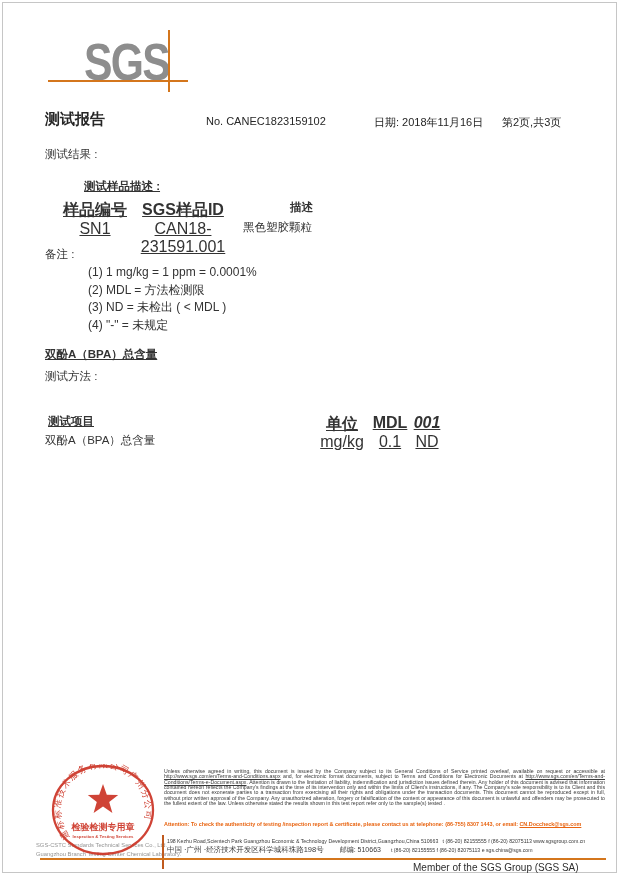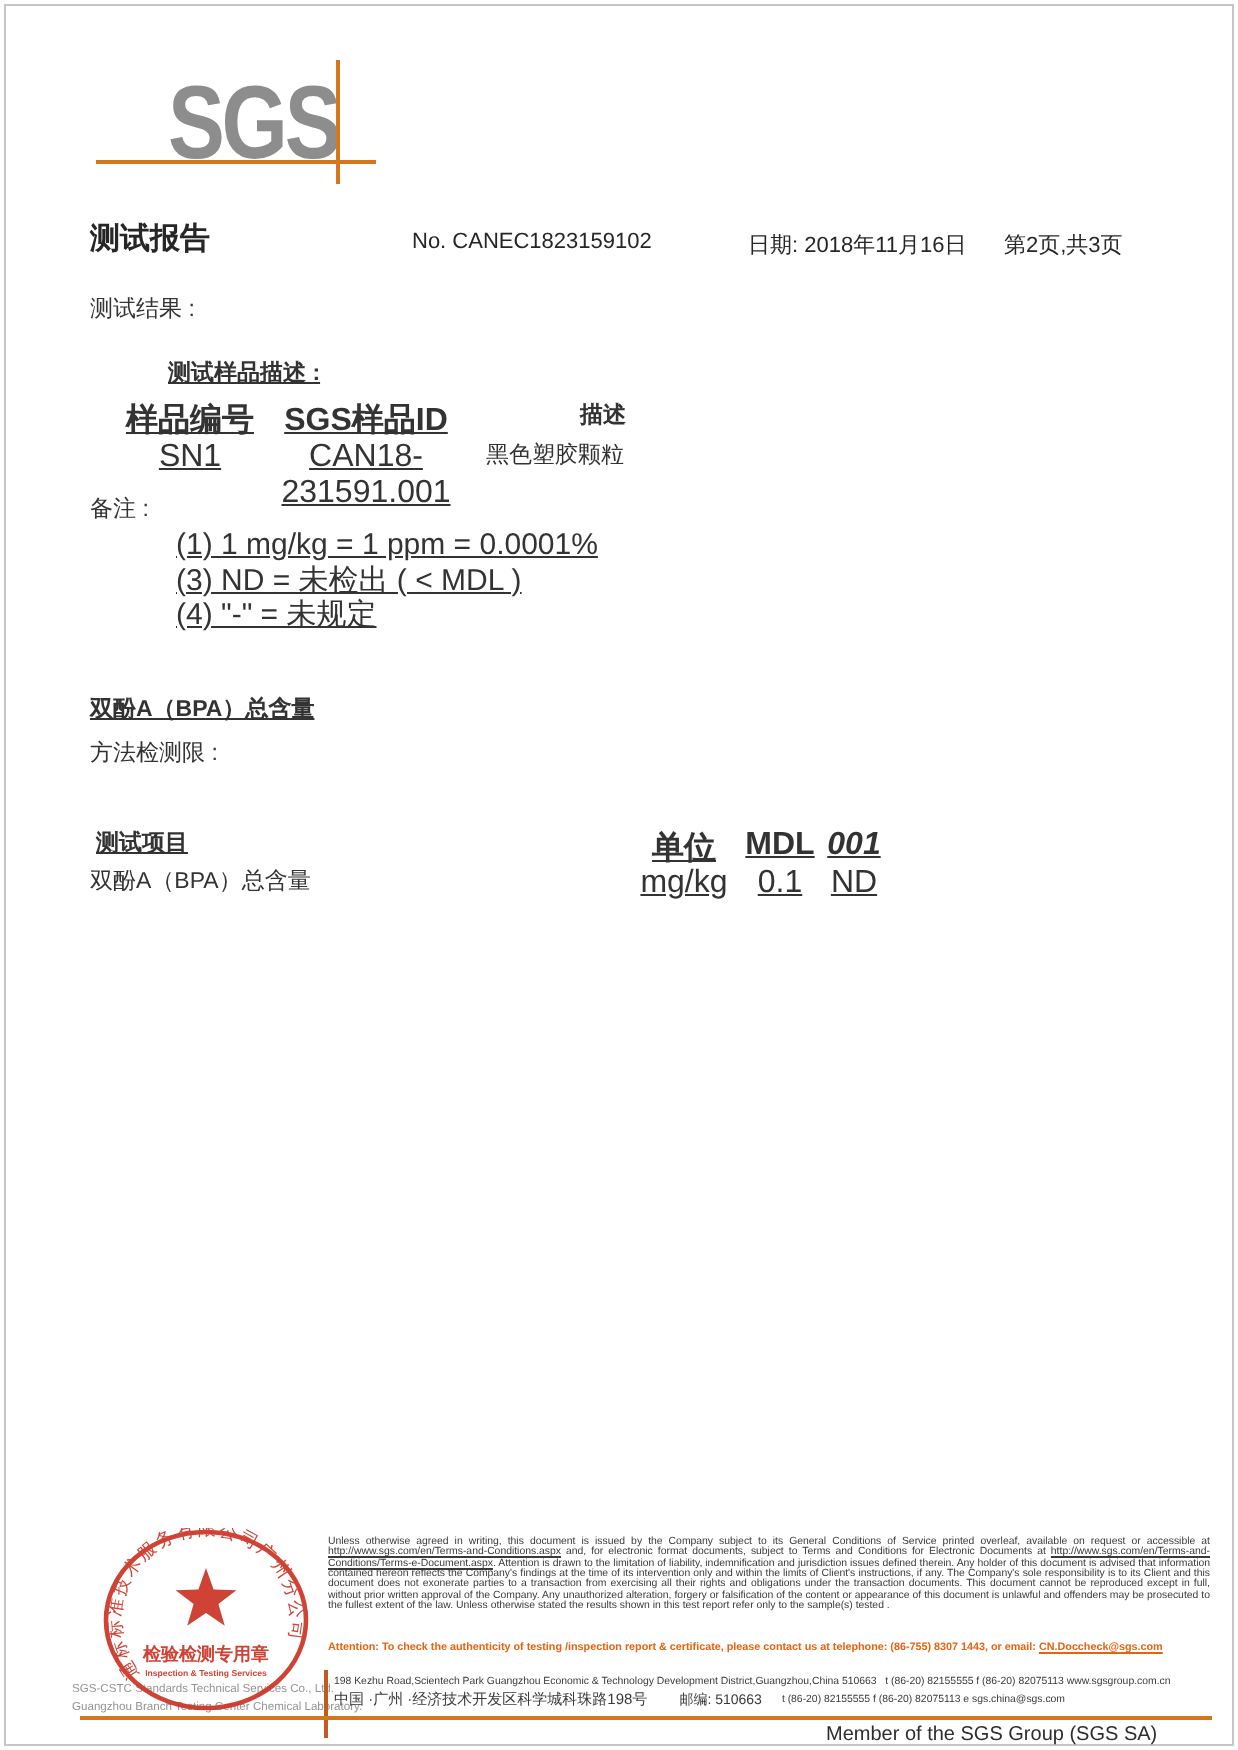--- a/index.html
+++ b/index.html
@@ -16,21 +16,21 @@
   .logo-vline{background:#d4761c;width:2px;height:62px;}
   
   .doc-title{font-size:15px;font-weight:bold;color:#262626;}
   .hmeta{font-size:11px;color:#262626;}
   .body-txt{font-size:11.5px;color:#333;}
   .bold{font-weight:bold;}
   .u{text-decoration:underline;}
   .it{font-style:italic;}
   .cell{position:absolute;text-align:center;font-size:16px;color:#333;text-decoration:underline;}
   .cell-l{position:absolute;text-align:left;font-size:11.5px;color:#333;}
-  .notes{font-size:15px;color:#333;line-height:17.5px;text-decoration:underline;}
+  .notes{font-size:12px;color:#333;line-height:17.5px;}
   .method{font-size:11.5px;color:#333;line-height:19.5px;text-align:justify;}
   
   .legal{font-size:5.2px;line-height:5.35px;color:#3a3a3a;text-align:justify;}
   .legal .u{color:#3a3a3a;}
   .attention{font-size:5.4px;line-height:6.6px;color:#e8630f;font-weight:bold;}
   .addr1{font-size:5.2px;color:#3a3a3a;white-space:nowrap;}
   .addr2{display:flex;align-items:center;white-space:nowrap;color:#3a3a3a;}
   .addr2 .cn{font-size:7.5px;}
   .addr2 .postal{font-size:7px;margin-left:16px;}
   .addr2 .contact{font-size:5.2px;margin-left:10px;}
@@ -63,26 +63,27 @@
   <div class="cell bold" style="left:128px;top:200px;width:110px;">SGS样品ID</div>
   <div class="cell-l bold" style="left:243px;top:200px;margin-left:47px;">描述</div>
 
   <div class="cell" style="left:55px;top:220px;width:80px;">SN1</div>
   <div class="cell" style="left:128px;top:220px;width:110px;">CAN18-231591.001</div>
   <div class="cell-l" style="left:243px;top:220px;">黑色塑胶颗粒</div>
 
   <div class="abs body-txt" style="left:45px;top:247px;">备注 :</div>
   <div class="abs notes" style="left:88px;top:264px;">
     <div>(1) 1 mg/kg = 1 ppm = 0.0001%</div>
+    <div>(2) MDL = 方法检测限</div>
     <div>(3) ND = 未检出 ( &lt; MDL )</div>
     <div>(4) "-" = 未规定</div>
   </div>
 
   <div class="abs body-txt bold u" style="left:45px;top:347px;">双酚A（BPA）总含量</div>
-  <div class="abs body-txt" style="left:45px;top:369px;">方法检测限 :</div>
+  <div class="abs body-txt" style="left:45px;top:369px;">测试方法 :</div>
 
   <div class="cell-l bold u" style="left:48px;top:414px;">测试项目</div>
   <div class="cell bold u" style="left:319px;top:414px;width:46px;">单位</div>
   <div class="cell bold u" style="left:367px;top:414px;width:46px;">MDL</div>
   <div class="cell bold u it" style="left:404px;top:414px;width:46px;">001</div>
 
   <div class="cell-l" style="left:45px;top:433px;">双酚A（BPA）总含量</div>
   <div class="cell" style="left:319px;top:433px;width:46px;">mg/kg</div>
   <div class="cell" style="left:367px;top:433px;width:46px;">0.1</div>
   <div class="cell" style="left:404px;top:433px;width:46px;">ND</div>

